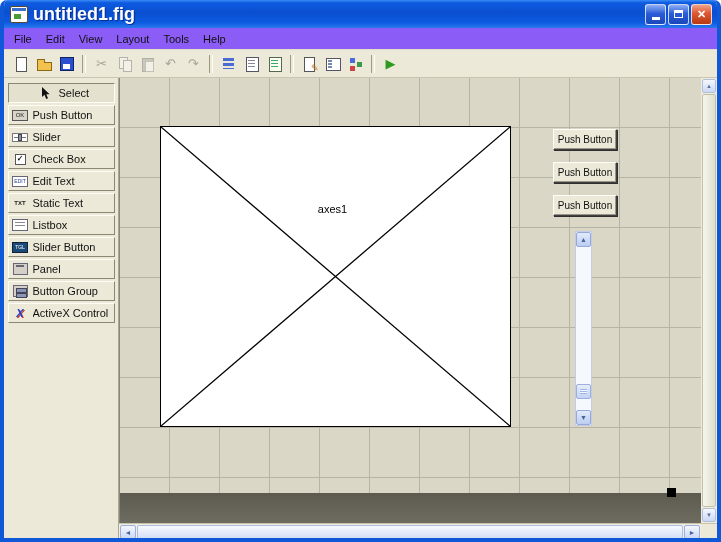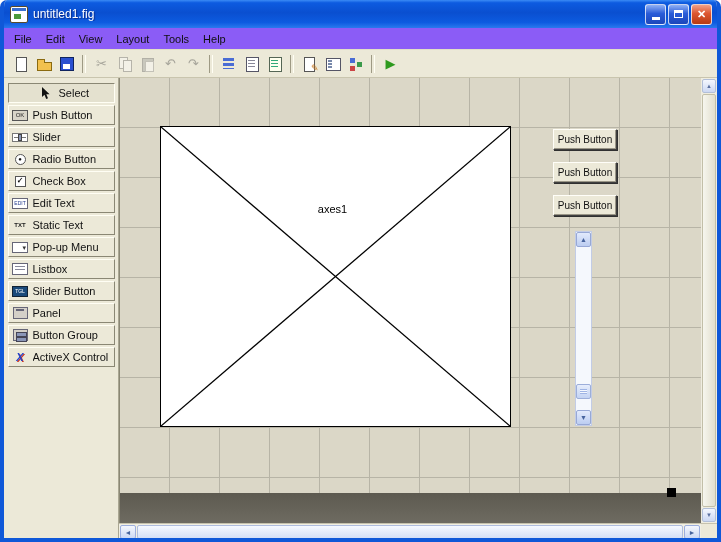--- a/index.html
+++ b/index.html
@@ -4,21 +4,21 @@
 <style>
   html,body{margin:0;padding:0;background:#fff;}
   body{width:721px;height:542px;position:relative;font-family:"Liberation Sans",sans-serif;overflow:hidden;}
   .window{position:absolute;inset:0;box-sizing:border-box;border-left:4px solid #0f58d8;border-right:4px solid #0f58d8;border-bottom:4px solid #0f58d8;border-radius:7px 7px 0 0;background:#ece9d8;overflow:hidden;}
 
   
   .titlebar{height:28px;background:linear-gradient(180deg,#3b8bf5 0%,#0d5be0 10%,#0a4fd0 45%,#0d5be0 80%,#2a79ee 100%);display:flex;align-items:center;padding:0 5px 0 6px;color:#fff;}
   .app-icon{width:16px;height:15px;background:#fff;border:1px solid #5a4a2a;border-radius:2px;position:relative;margin-right:5px;flex:none;}
   .app-icon::before{content:"";position:absolute;left:1px;right:1px;top:1px;height:3px;background:#3a6fd0;}
   .app-icon::after{content:"";position:absolute;left:3px;top:7px;width:7px;height:5px;background:#4a9a3a;}
-  .title-text{font-size:12px;font-weight:normal;text-shadow:1px 1px 1px #0a2a8a;flex:1;white-space:nowrap;overflow:hidden;}
+  .title-text{font-size:18px;font-weight:bold;text-shadow:1px 1px 1px #0a2a8a;flex:1;white-space:nowrap;overflow:hidden;}
   .win-buttons{display:flex;gap:2px;}
   .wbtn{width:21px;height:21px;border-radius:3px;border:1px solid rgba(255,255,255,.75);box-sizing:border-box;display:flex;align-items:center;justify-content:center;color:#fff;font-size:11px;font-weight:bold;}
   .wbtn.minmax{background:linear-gradient(180deg,#8fb0f5,#2a5cd8 45%,#1c46ba);}
   .wbtn.close{background:linear-gradient(180deg,#f0a088,#dd5630 45%,#b83a12);}
   .min-glyph{width:8px;height:3px;background:#fff;margin-top:9px;}
   .max-glyph{width:9px;height:8px;box-sizing:border-box;border:1px solid #fff;border-top:3px solid #fff;}
 
   
   .menubar{height:21px;background:#8b5cf6;display:flex;align-items:center;font-size:11px;padding-left:3px;border-bottom:1px solid #e2dfc8;}
   .menu-item{padding:3px 7px;color:#111;}
@@ -212,47 +212,35 @@
         <span class="tlabel">Push Button</span>
       </div>
       <div class="tool">
         <span class="ticon">
             <span class="i-slider"></span>
           </span>
         <span class="tlabel">Slider</span>
       </div>
       <div class="tool">
         <span class="ticon">
-            <span class="i-radio">●</span>
-          </span>
-        <span class="tlabel">Radio Button</span>
-      </div>
-      <div class="tool">
-        <span class="ticon">
             <span class="i-check">✓</span>
           </span>
         <span class="tlabel">Check Box</span>
       </div>
       <div class="tool">
         <span class="ticon">
             <span class="i-edit">EDIT</span>
           </span>
         <span class="tlabel">Edit Text</span>
       </div>
       <div class="tool">
         <span class="ticon">
             <span class="i-txt">TXT</span>
           </span>
         <span class="tlabel">Static Text</span>
-      </div>
-      <div class="tool">
-        <span class="ticon">
-            <span class="i-popup">▾</span>
-          </span>
-        <span class="tlabel">Pop-up Menu</span>
       </div>
       <div class="tool">
         <span class="ticon">
             <span class="i-list"></span>
           </span>
         <span class="tlabel">Listbox</span>
       </div>
       <div class="tool">
         <span class="ticon">
             <span class="i-tgl">TGL</span>

